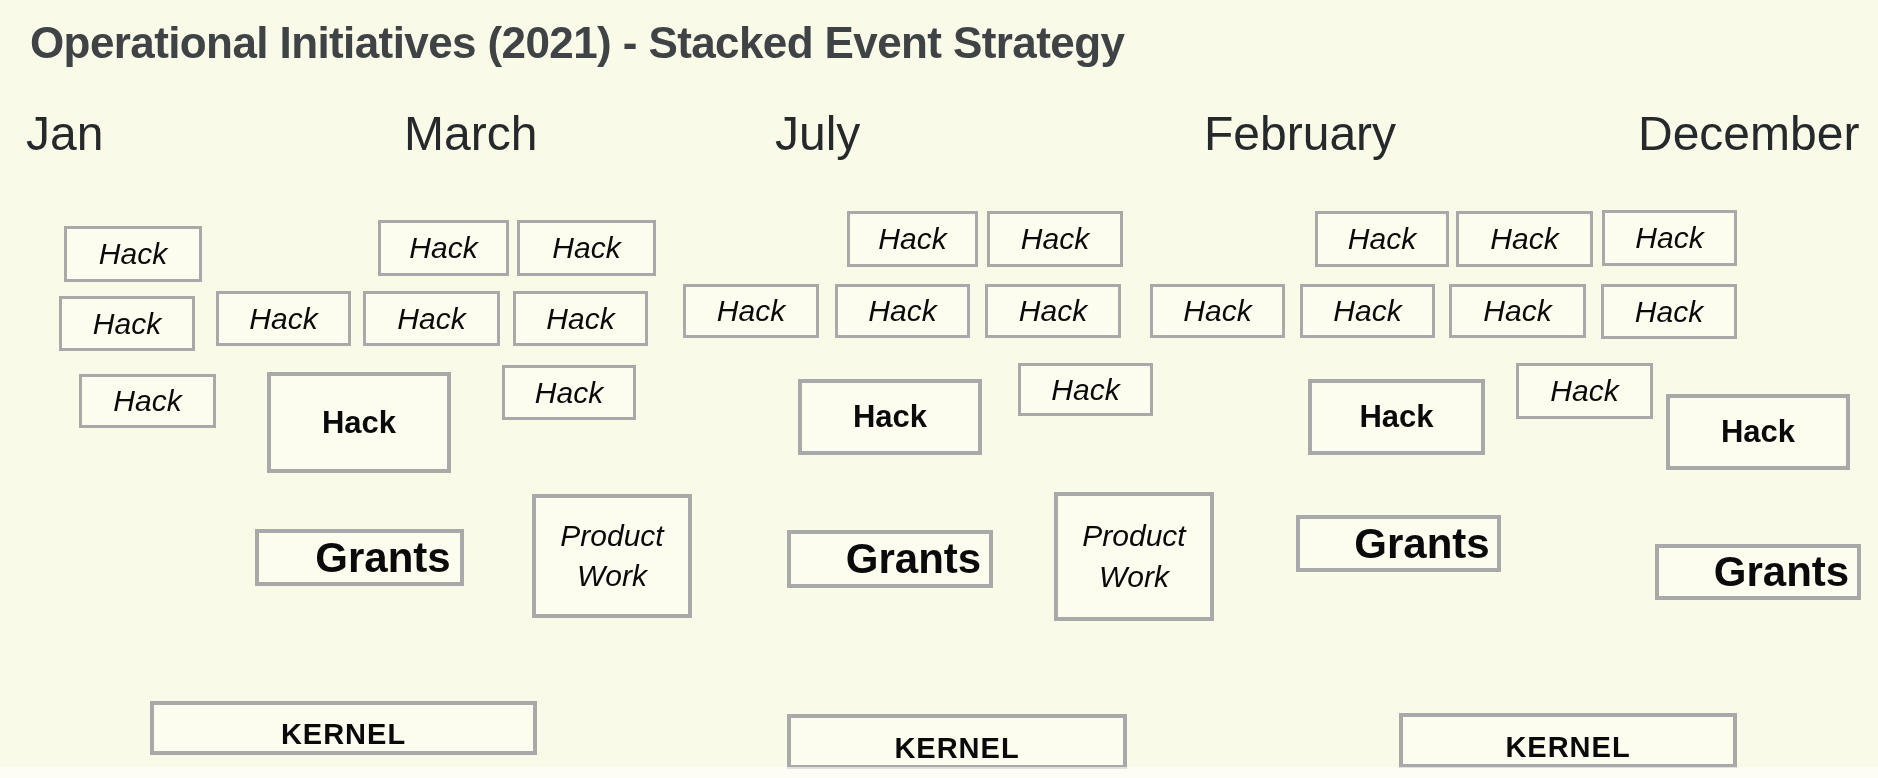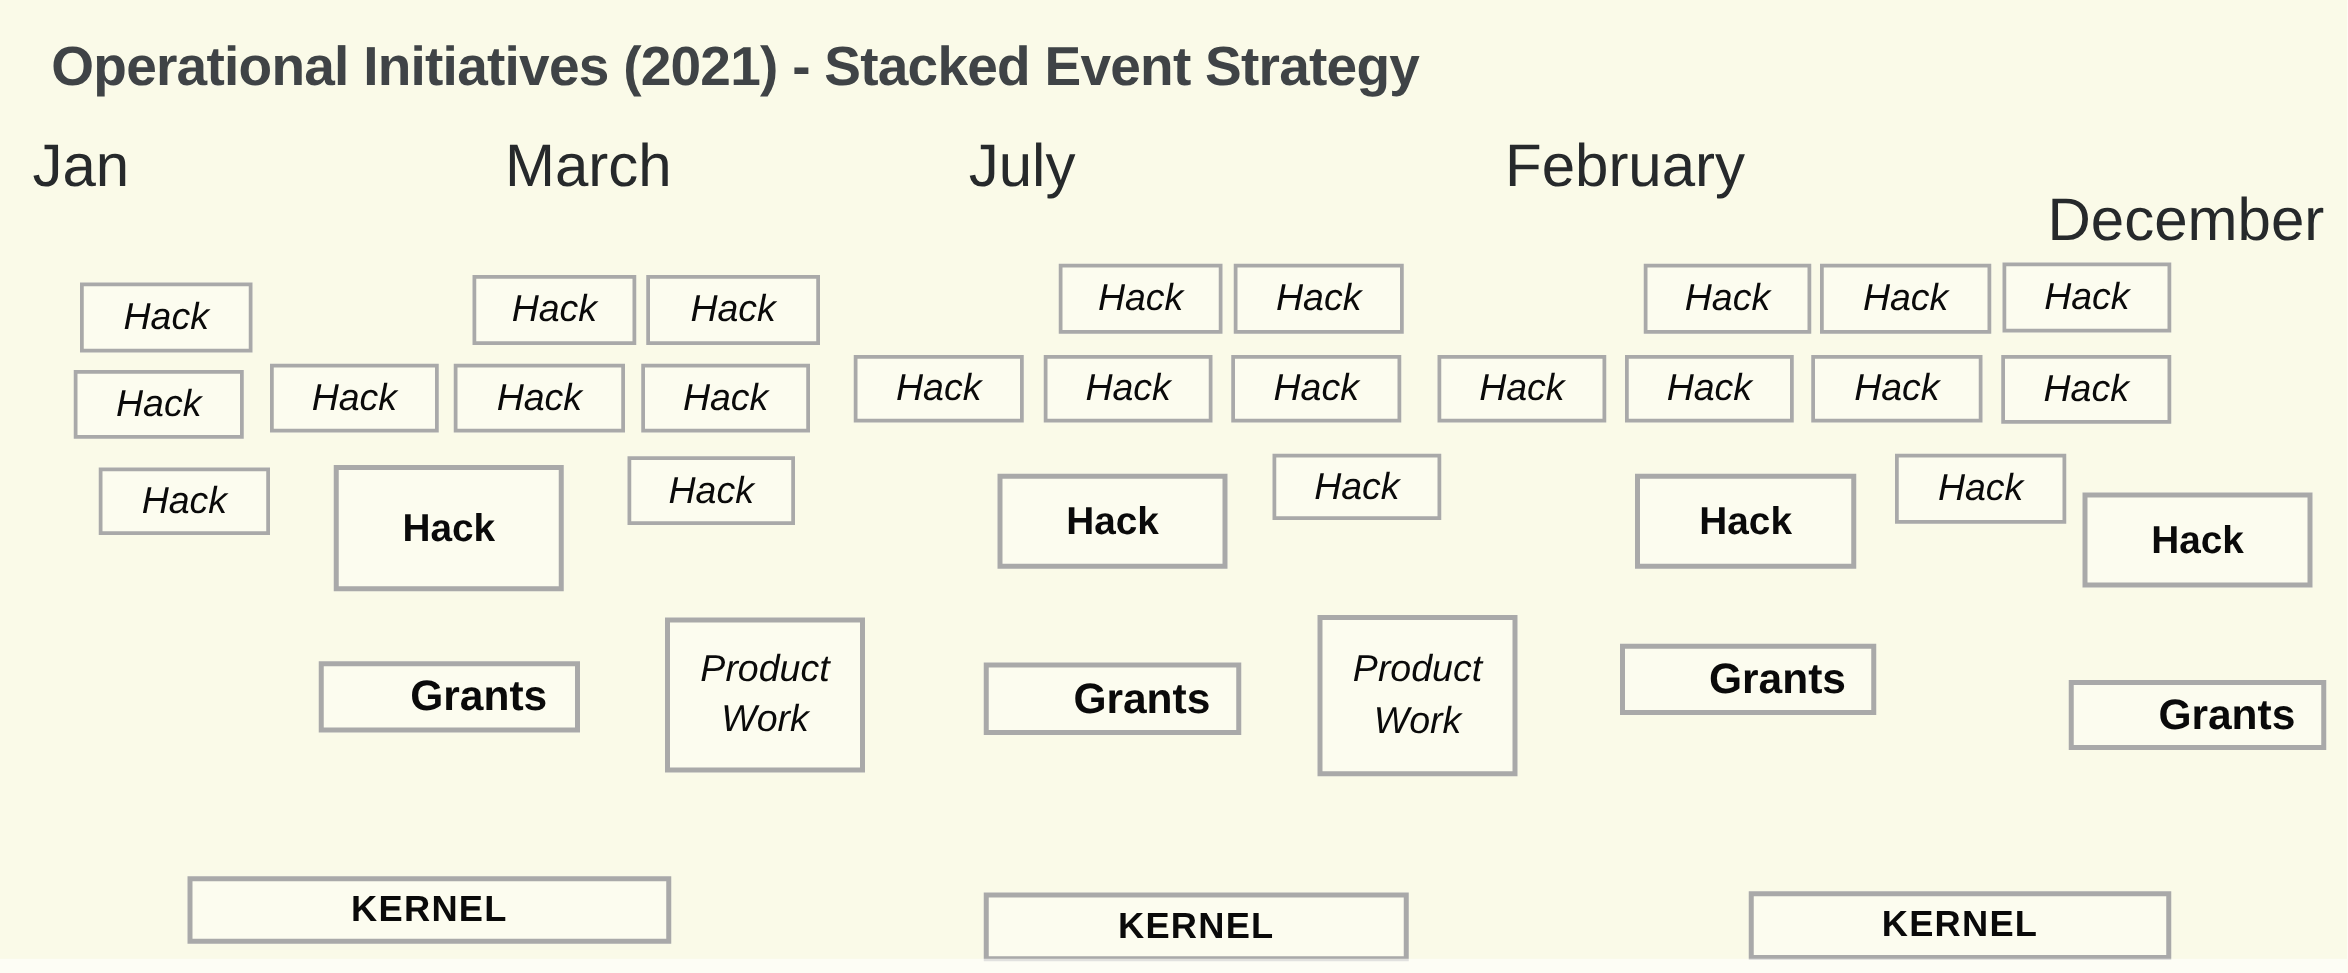--- a/index.html
+++ b/index.html
@@ -12,21 +12,21 @@
     position: relative;
     width: 1878px;
     height: 778px;
     background: var(--bg, #FAFAE8);
     overflow: hidden;
   }
   .title {
     position: absolute;
     left: 24px;
     top: 12px;
-    margin: 17px;
+    margin: 6px;
     font-size: 44px;
     font-weight: 700;
     letter-spacing: -0.6px;
     color: var(--title-color, #3F4346);
     white-space: nowrap;
   }
   .month {
     position: absolute;
     top: 106px;
     font-size: 48px;
@@ -51,55 +51,56 @@
     font-style: italic;
     font-weight: 400;
     font-size: 30px;
   }
   .box.hack-featured {
     font-weight: 700;
     font-size: 31px;
   }
   .box.grants {
     font-weight: 700;
-    font-size: 34px;
+    font-size: 42px;
     padding-left: 47px;
   }
   .box.product-work {
     font-style: italic;
     font-weight: 400;
     font-size: 30px;
     line-height: 1.35;
     padding: 4px 10px;
   }
   .box.kernel {
     font-weight: 700;
     font-size: 29px;
     letter-spacing: 1px;
+    align-items: flex-end;
   }
   .bottom-strip {
     position: absolute;
     left: 0;
     right: 0;
     bottom: 0;
     height: 11px;
     background: rgba(255, 255, 252, 0.65);
   }
 </style>
 </head>
 <body>
 
 <div class="canvas">
   <h1 class="title">Operational Initiatives (2021) - Stacked Event Strategy</h1>
   <div id="months-layer">
       <div class="month" style="left: 26px;">Jan</div>
       <div class="month" style="left: 404px;">March</div>
       <div class="month" style="left: 775px;">July</div>
       <div class="month" style="left: 1204px;">February</div>
-      <div class="month" style="left: 1638px; margin-top: 43px;">December</div>
+      <div class="month" style="left: 1638px;">December</div>
     </div>
   <div id="diagram-layer">
       <div class="box hack-event" style="left: 64px; top: 190px; width: 138px; height: 56px;">
         <span>Hack</span>
       </div>
       <div class="box hack-event" style="left: 378px; top: 184px; width: 131px; height: 56px;">
         <span>Hack</span>
       </div>
       <div class="box hack-event" style="left: 517px; top: 184px; width: 139px; height: 56px;">
         <span>Hack</span>

